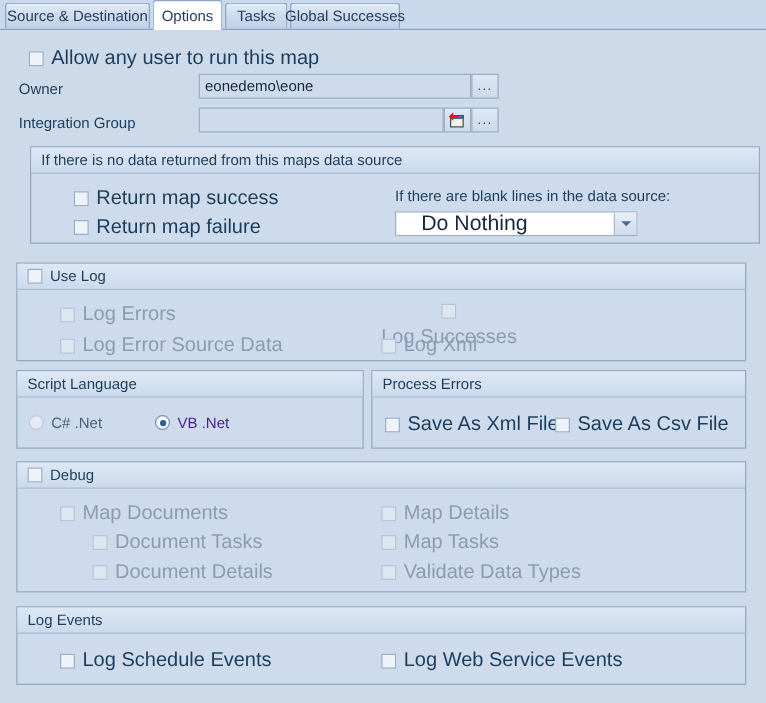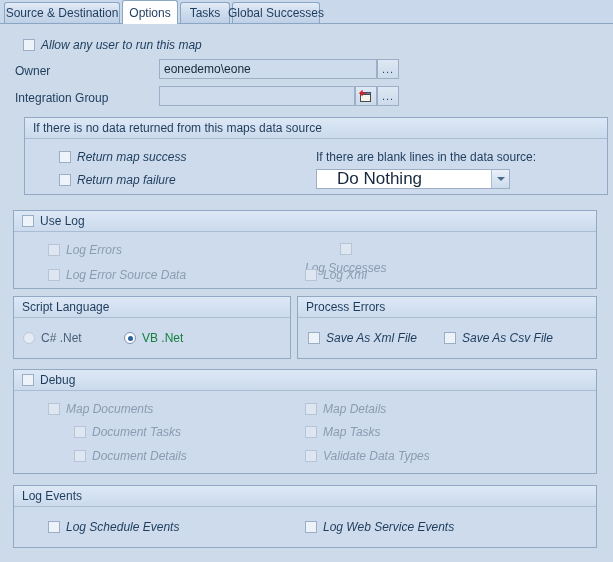--- a/index.html
+++ b/index.html
@@ -87,25 +87,24 @@
   }
   .chk.disabled {
     border-color: #b6c4d6;
     background: #dde6f1;
   }
   .cbrow {
     position: absolute;
     display: flex;
     align-items: center;
     gap: 6px;
-    font-size: 12px;
+    font-size: 16px;
     color: #1d3c5c;
     white-space: nowrap;
     cursor: default;
-    font-style: italic;
   }
   .cbrow.disabled { color: #8b9cb2; }
 
   .radio {
     display: inline-block;
     width: 12px;
     height: 12px;
     box-sizing: border-box;
     border: 1px solid #a6b7cc;
     border-radius: 50%;
@@ -126,21 +125,21 @@
     border-radius: 50%;
     background: #2a6099;
   }
   .radio.off { border-color: #bcc9da; background: #e4ebf4; }
   .rrow {
     position: absolute;
     display: flex;
     align-items: center;
     gap: 6px;
     font-size: 12px;
-    color: #15803d;
+    color: #4c1d95;
     white-space: nowrap;
     cursor: default;
   }
   .rrow.dim { color: #4a5f78; }
 
   .lbl {
     position: absolute;
     font-size: 12px;
     color: #1d3c5c;
     white-space: nowrap;

